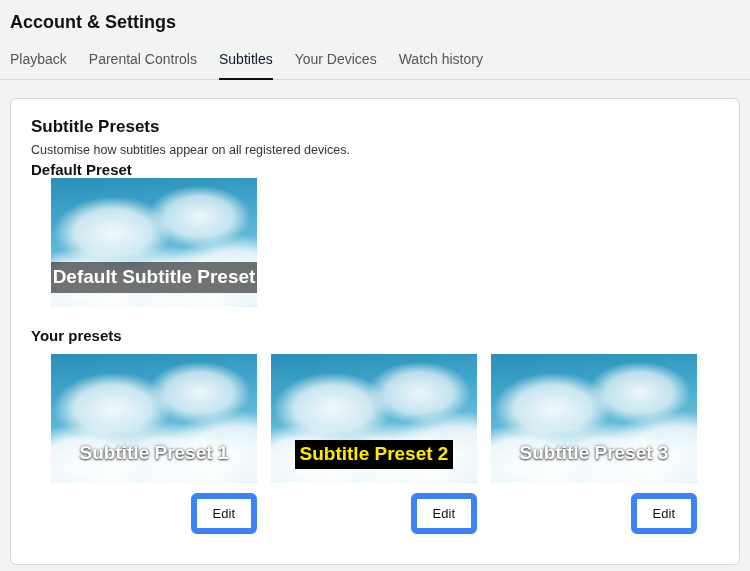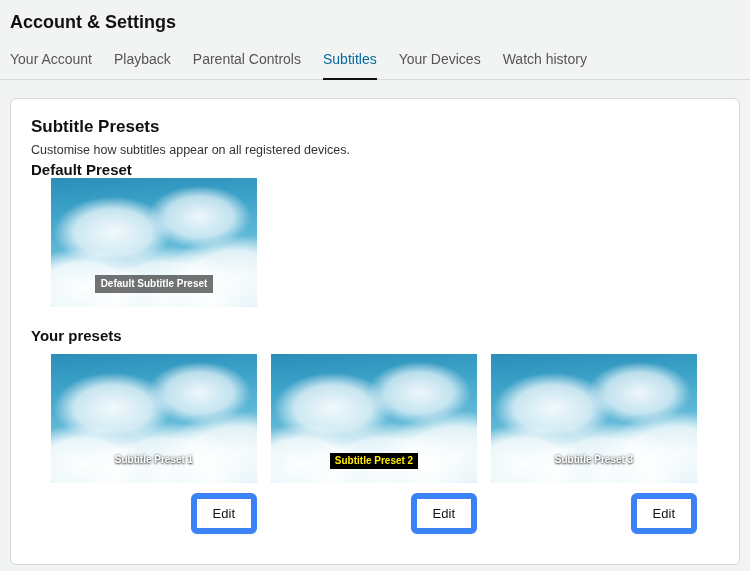--- a/index.html
+++ b/index.html
@@ -22,21 +22,21 @@
     border-bottom: 1px solid #d5d9d9;
   }
   .tab {
     padding: 10px 0 12px 0;
     font-size: 14px;
     color: #555;
     cursor: pointer;
     position: relative;
   }
   .tab.active {
-    color: #0369a1;
+    color: #0f172a;
     font-weight: 500;
   }
   .tab.active::after {
     content: "";
     position: absolute;
     left: 0; right: 0; bottom: -1px;
     height: 2px;
     background: #111;
   }
   .panel {
@@ -88,21 +88,21 @@
     overflow: hidden;
     background:
       radial-gradient(ellipse 90px 55px at 15% 85%, rgba(255,255,255,0.98) 0%, rgba(255,255,255,0.85) 45%, rgba(255,255,255,0) 72%),
       radial-gradient(ellipse 110px 65px at 55% 90%, rgba(255,255,255,0.96) 0%, rgba(255,255,255,0.8) 48%, rgba(255,255,255,0) 74%),
       radial-gradient(ellipse 100px 60px at 90% 78%, rgba(255,255,255,0.95) 0%, rgba(255,255,255,0.78) 46%, rgba(255,255,255,0) 73%),
       radial-gradient(ellipse 80px 48px at 30% 42%, rgba(255,255,255,0.92) 0%, rgba(255,255,255,0.7) 48%, rgba(255,255,255,0) 74%),
       radial-gradient(ellipse 70px 42px at 72% 30%, rgba(255,255,255,0.9) 0%, rgba(255,255,255,0.65) 48%, rgba(255,255,255,0) 74%),
       linear-gradient(175deg, #2a8fb8 0%, #3ea3c9 25%, #5cb6d6 48%, #7fc9e0 70%, #a6dbe9 100%);
   }
   .caption {
-    font-size: 10px;
+    font-size: 19px;
     font-weight: 600;
     padding: 2px 6px;
     line-height: 1.4;
     white-space: nowrap;
     text-align: left;
   }
   .cap-default {
     background: rgba(0,0,0,0.55);
     color: #fff;
   }
@@ -126,21 +126,20 @@
     cursor: pointer;
     box-shadow: 0 1px 1px rgba(0,0,0,0.04);
   }
 </style>
 </head>
 <body>
 
 <h1 class="page-title">Account &amp; Settings</h1>
 
 <nav class="tabs">
-  <div class="tab">Your Account</div>
   <div class="tab">Playback</div>
   <div class="tab">Parental Controls</div>
   <div class="tab active">Subtitles</div>
   <div class="tab">Your Devices</div>
   <div class="tab">Watch history</div>
 </nav>
 
 <div class="panel">
   <div class="section-title">Subtitle Presets</div>
   <div class="section-desc">Customise how subtitles appear on all registered devices.</div>

